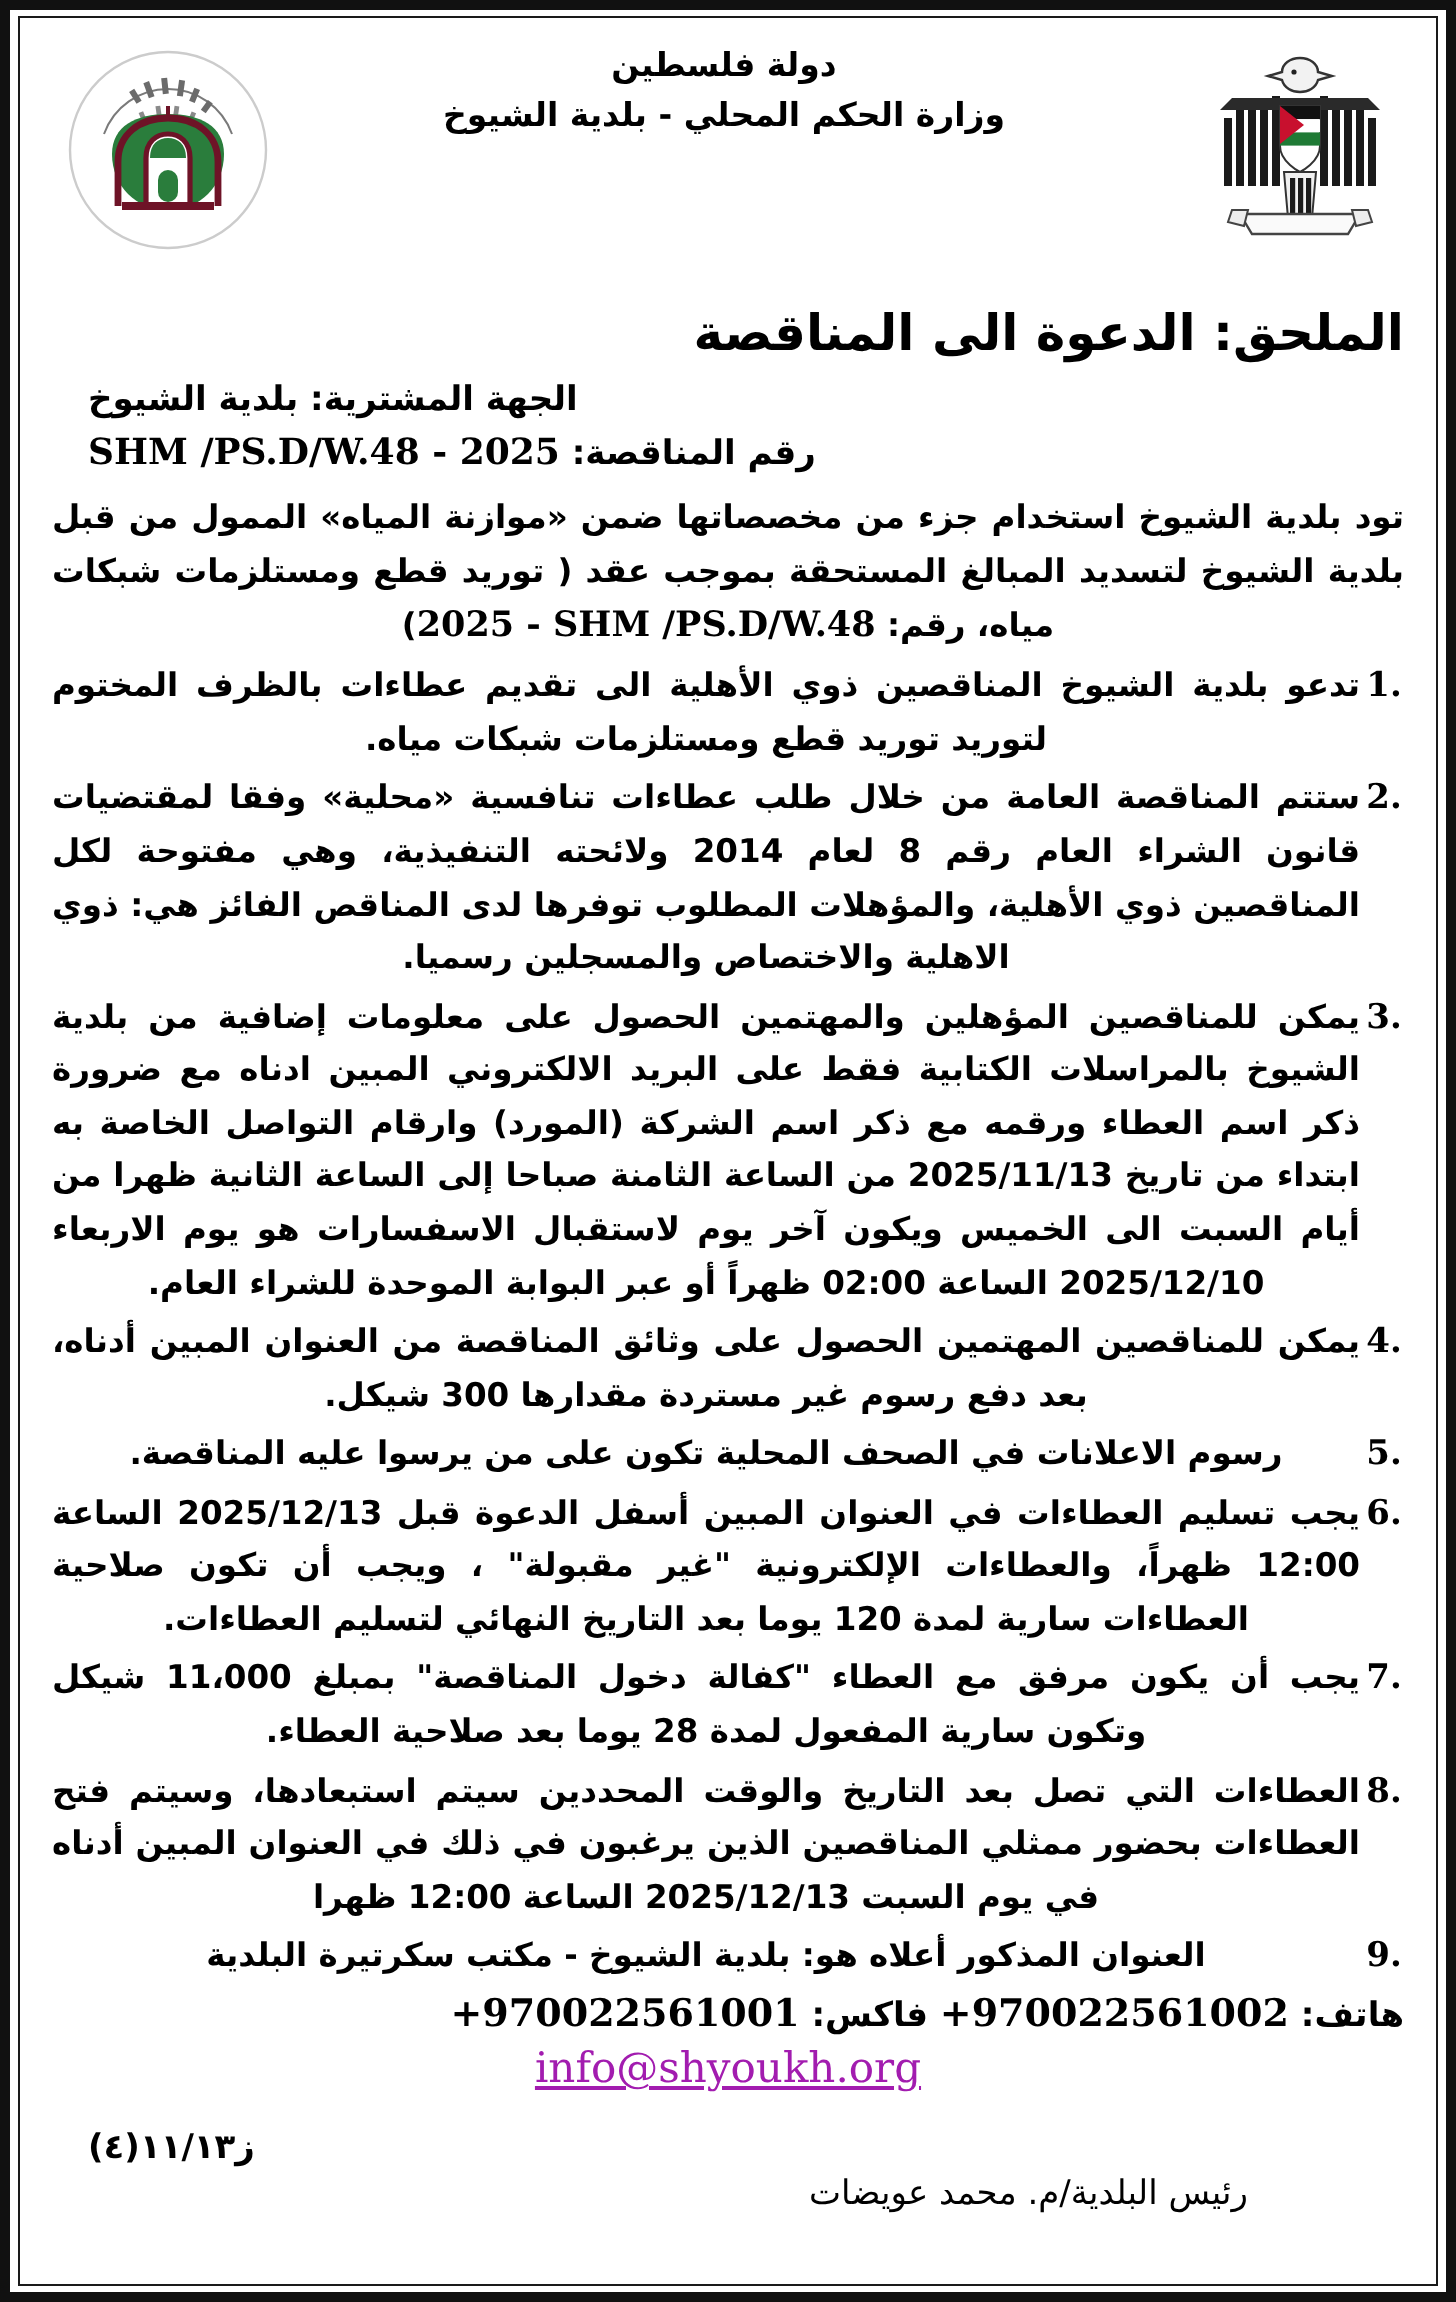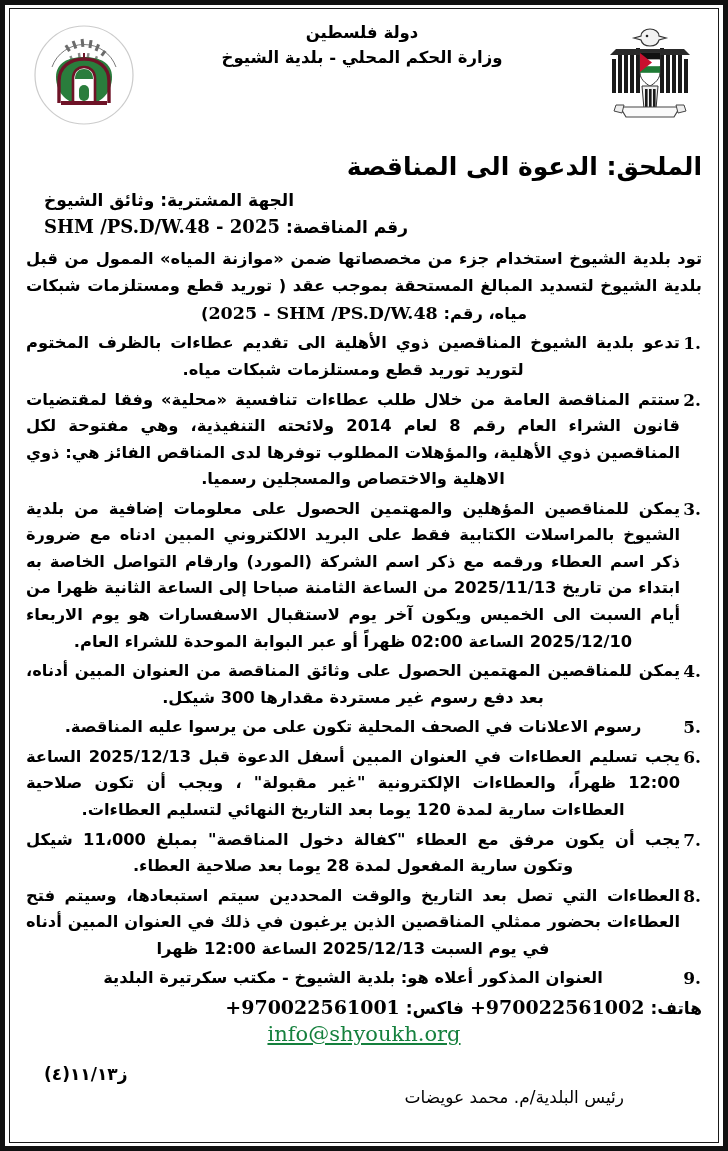--- a/index.html
+++ b/index.html
@@ -170,21 +170,21 @@
     font-family: "DejaVu Serif", "Liberation Serif", serif;
     font-size: 19px;
   }
   .email {
     text-align: center;
     margin-top: 1px;
   }
   .email a, .email span.mail {
     font-family: "DejaVu Serif", "Liberation Serif", serif;
     font-size: 21px;
-    color: #15803d;
+    color: #a21caf;
     text-decoration: underline;
     direction: ltr;
     unicode-bidi: embed;
     font-weight: 400;
   }
 
   
   .footer {
     position: relative;
     margin-top: 18px;
@@ -290,21 +290,21 @@
             <path d="M16 82 L76 82 L70 92 L22 92 Z" fill="#fafafa" stroke="#444" stroke-width="1.2"></path>
             <path d="M12 80 L20 80 L18 88 L10 86 Z" fill="#eeeeee" stroke="#444" stroke-width="1"></path>
             <path d="M80 80 L72 80 L74 88 L82 86 Z" fill="#eeeeee" stroke="#444" stroke-width="1"></path>
           </svg>
         </div>
       </div>
 
       <div class="doc-title">الملحق: الدعوة الى المناقصة</div>
 
       <div class="meta">
-        <div class="meta-line">الجهة المشترية: وثائق الشيوخ</div>
+        <div class="meta-line">الجهة المشترية: بلدية الشيوخ</div>
         <div class="meta-line">
           <span>رقم المناقصة:</span>
           <span class="lat">SHM /PS.D/W.48 - 2025</span>
         </div>
       </div>
 
       <div class="intro">
         <span>تود بلدية الشيوخ استخدام جزء من مخصصاتها ضمن   «موازنة المياه» الممول من قبل بلدية الشيوخ لتسديد المبالغ المستحقة بموجب عقد ( توريد قطع ومستلزمات شبكات مياه، رقم:</span>
         <span class="lat">2025 - SHM /PS.D/W.48</span><span>)</span>
       </div>

